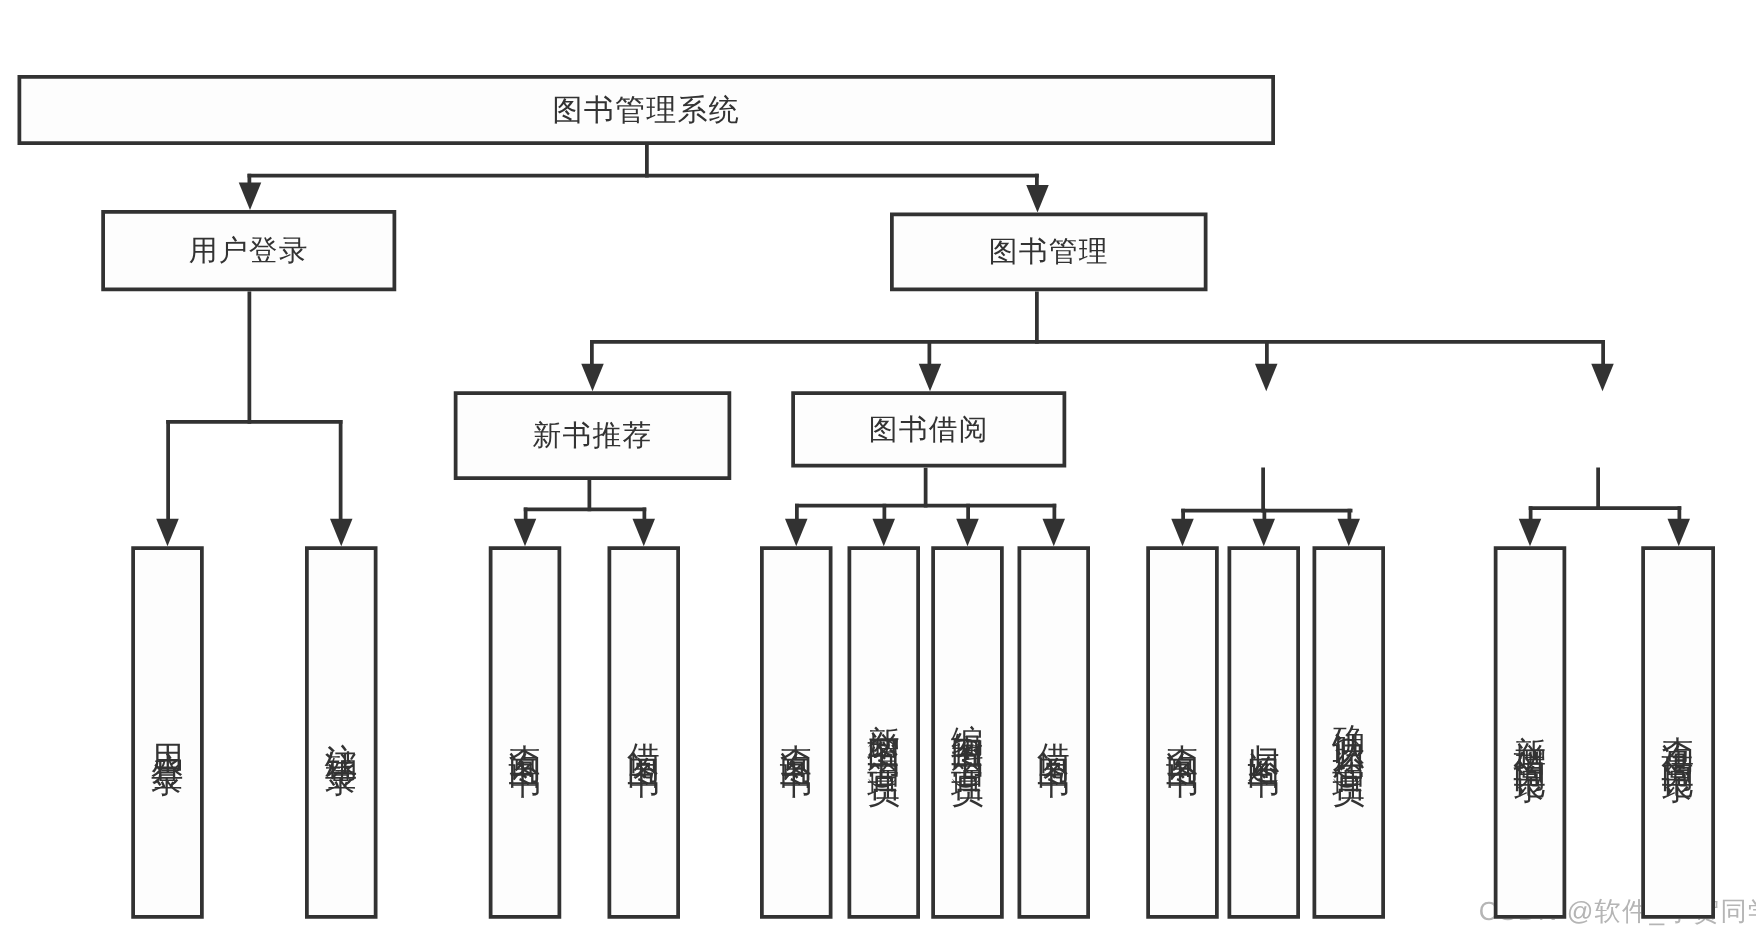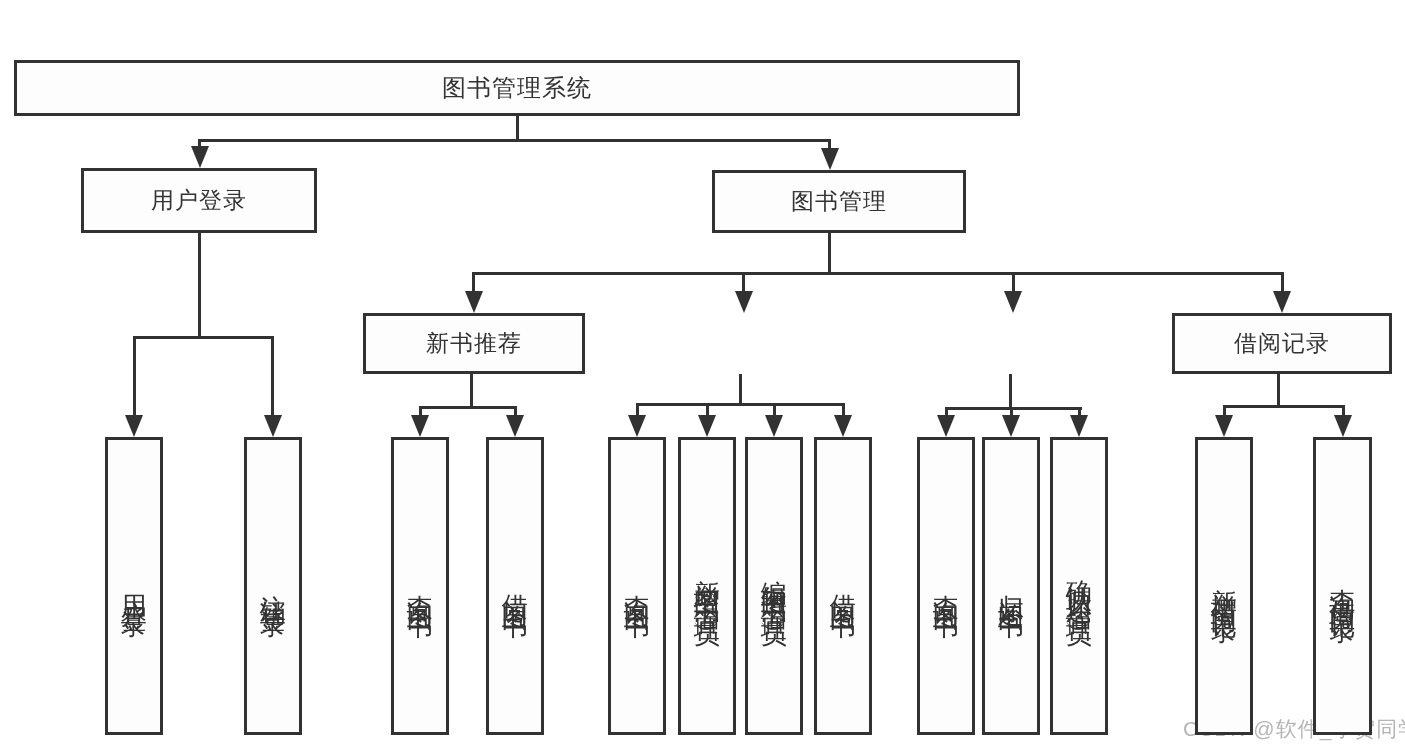--- a/index.html
+++ b/index.html
@@ -125,25 +125,25 @@
     </div>
     <div class="node node-h" style="left: 712px; top: 170px; width: 254px; height: 63px; border-color: rgb(50, 50, 50);">
       <span class="label" style="color: rgb(51, 51, 51);">图书管理</span>
     </div>
     <div class="node node-v" style="left: 105px; top: 437px; width: 58px; height: 298px; border-color: rgb(50, 50, 50);">
       <span class="label" style="color: rgb(51, 51, 51);">用户登录</span>
     </div>
     <div class="node node-v" style="left: 244px; top: 437px; width: 58px; height: 298px; border-color: rgb(50, 50, 50);">
       <span class="label" style="color: rgb(51, 51, 51);">注销登录</span>
     </div>
-    <div class="node node-h" style="left: 363px; top: 313px; width: 222px; height: 61px; border-color: rgb(50, 50, 50);">
+    <div class="node node-h" style="left: 363px; top: 313px; width: 222px; height: 71px; border-color: rgb(50, 50, 50);">
       <span class="label" style="color: rgb(51, 51, 51);">新书推荐</span>
     </div>
-    <div class="node node-h" style="left: 1172px; top: 313px; width: 220px; height: 61px; border-color: rgb(50, 50, 50);">
-      <span class="label" style="color: rgb(51, 51, 51);">借阅记录</span>
+    <div class="node node-h" style="left: 633px; top: 313px; width: 220px; height: 61px; border-color: rgb(50, 50, 50);">
+      <span class="label" style="color: rgb(51, 51, 51);">图书借阅</span>
     </div>
     <div class="node node-v" style="left: 391px; top: 437px; width: 58px; height: 298px; border-color: rgb(50, 50, 50);">
       <span class="label" style="color: rgb(51, 51, 51);">查询图书</span>
     </div>
     <div class="node node-v" style="left: 486px; top: 437px; width: 58px; height: 298px; border-color: rgb(50, 50, 50);">
       <span class="label" style="color: rgb(51, 51, 51);">借阅图书</span>
     </div>
     <div class="node node-v" style="left: 608px; top: 437px; width: 58px; height: 298px; border-color: rgb(50, 50, 50);">
       <span class="label" style="color: rgb(51, 51, 51);">查询图书</span>
     </div>

